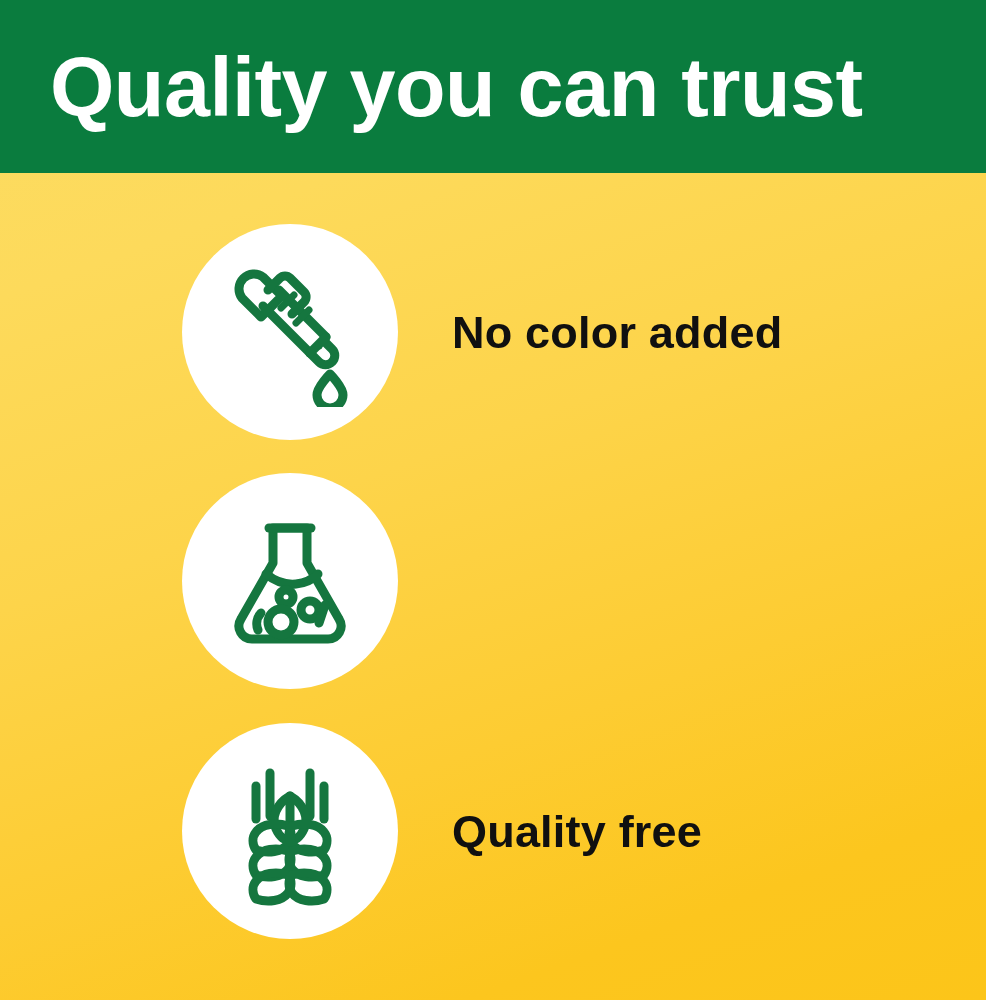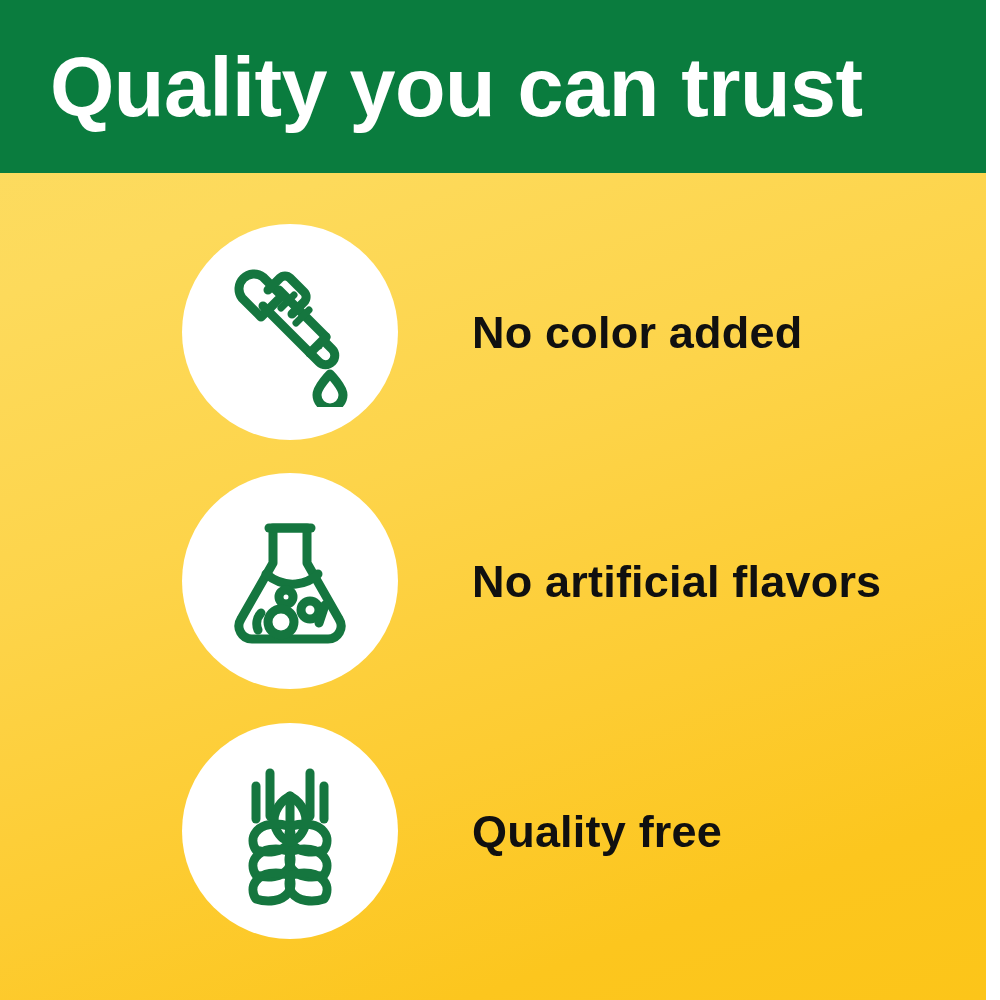--- a/index.html
+++ b/index.html
@@ -101,21 +101,20 @@
     height: 216px;
     display: flex;
     align-items: center;
     color: #101010;
     font-family: "Liberation Sans", sans-serif;
     font-weight: 700;
     font-size: 45px;
     letter-spacing: 0.2px;
     line-height: 1;
     white-space: nowrap;
-    margin-left: 20px;
   }
 </style>
 </head>
 <body>
 
 <div class="banner">
 
   <div class="header-band">
     <div class="header-title">Quality you can trust</div>
   </div>
@@ -157,21 +156,20 @@
           <path d="M51 68 c10 8 20 11 30 10 c10 -1 18 -6 22 -10"></path>
 
           <circle cx="71" cy="91" r="7"></circle>
           <circle cx="95" cy="104" r="9"></circle>
           <circle cx="66" cy="116" r="13"></circle>
 
           <path d="M46 107 a16 16 0 0 0 -3 17"></path>
           <path d="M110 99 l-6 18"></path>
         </svg>
       </div>
-      <div class="feature-label">No artificial flavors</div>
     </div>
 
     <div class="feature-row row-2">
       <div class="icon-badge">
         <svg width="150" height="150" viewBox="0 0 150 150" fill="none" stroke="#15763F" stroke-width="9" stroke-linecap="round" stroke-linejoin="round">
 
           <path d="M41 30 L41 63"></path>
           <path d="M55 17 L55 60"></path>
           <path d="M95 17 L95 60"></path>
           <path d="M109 30 L109 63"></path>

